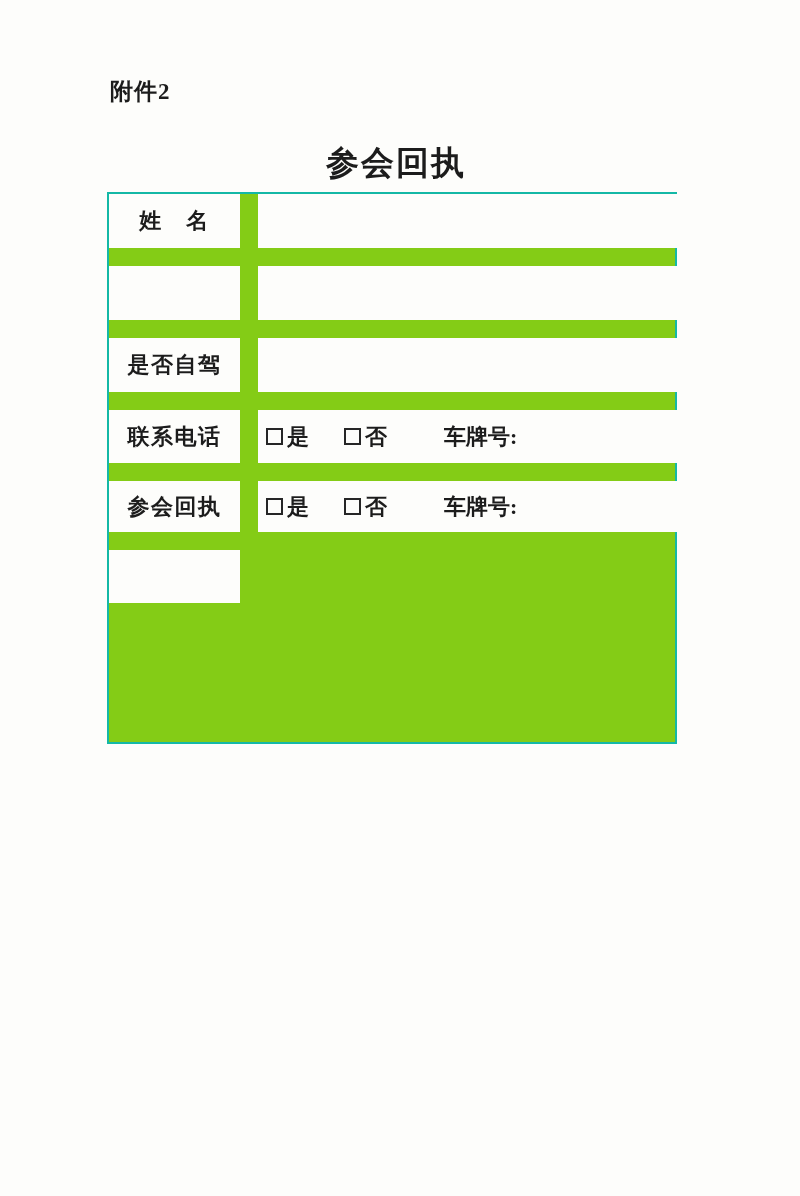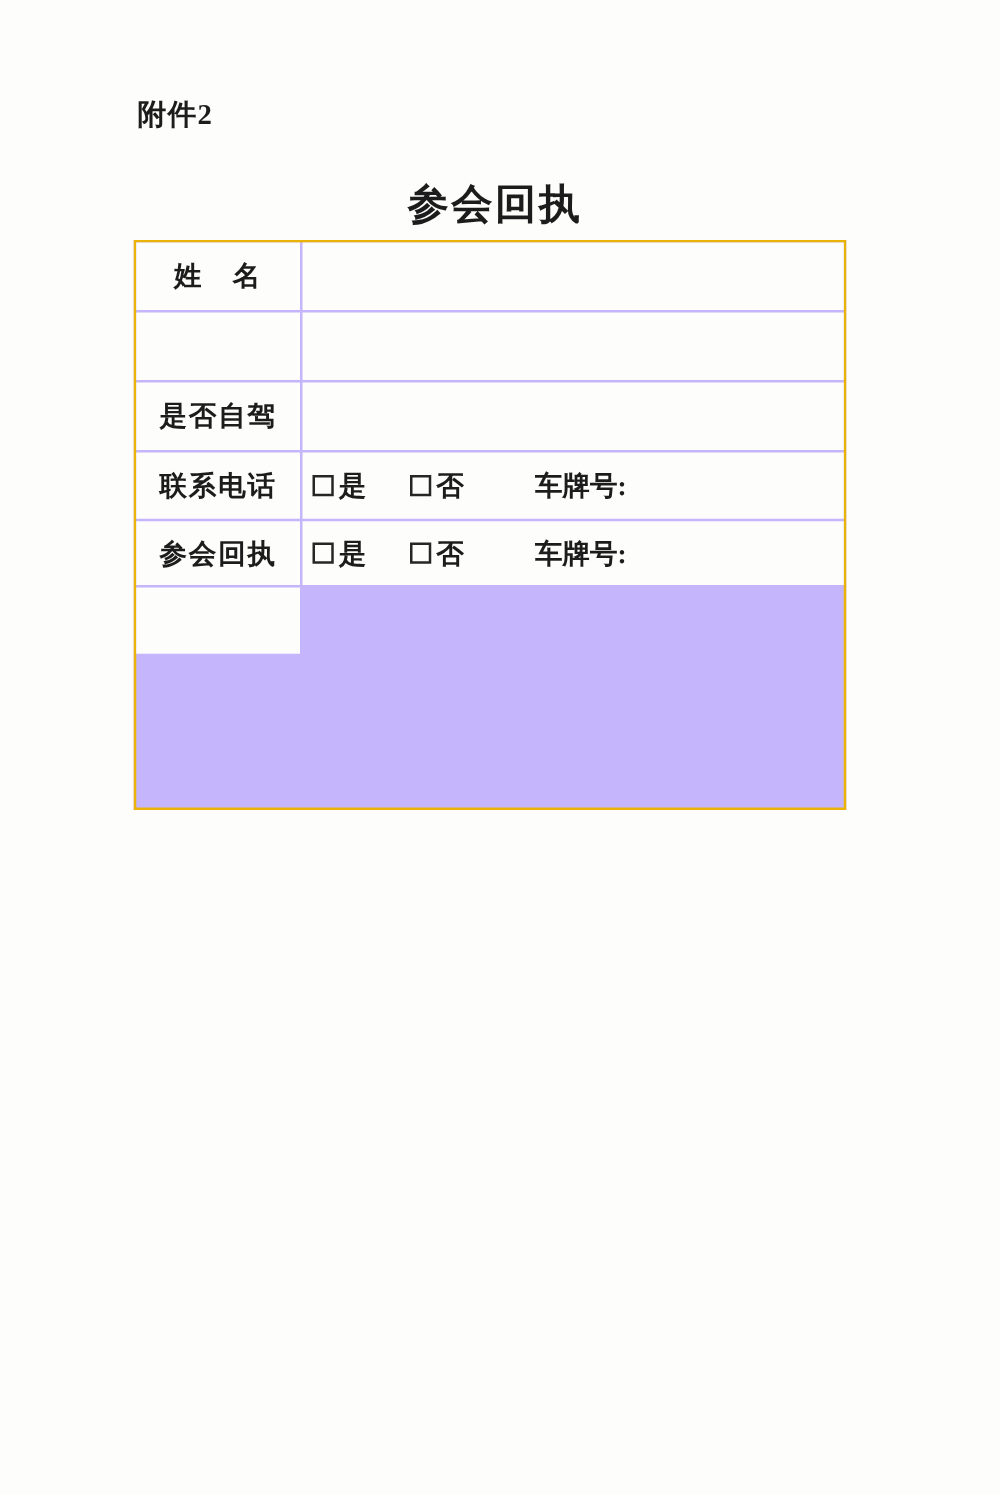--- a/index.html
+++ b/index.html
@@ -28,26 +28,26 @@
     width: 792px;
     text-align: center;
     font-size: 33px;
     font-weight: bold;
     letter-spacing: 2px;
   }
   .form-table {
     position: absolute;
     left: 107px; top: 192px;
     width: 566px;
-    border: 2px solid #eab308;
-    background: #c4b5fd;           
+    border: 2px solid #14b8a6;
+    background: #84cc16;           
     display: grid;
     grid-template-columns: 131px 433px;
     grid-template-rows: 54px 54px 54px 53px 51px 53px 121px;
-    gap: 2px;
+    gap: 18px;
   }
   .cell { background: #fdfdfb; }
   .label-cell {
     display: flex;
     align-items: center;
     justify-content: center;
     font-size: 22px;
     font-weight: bold;
     letter-spacing: 1.5px;
     white-space: pre;

